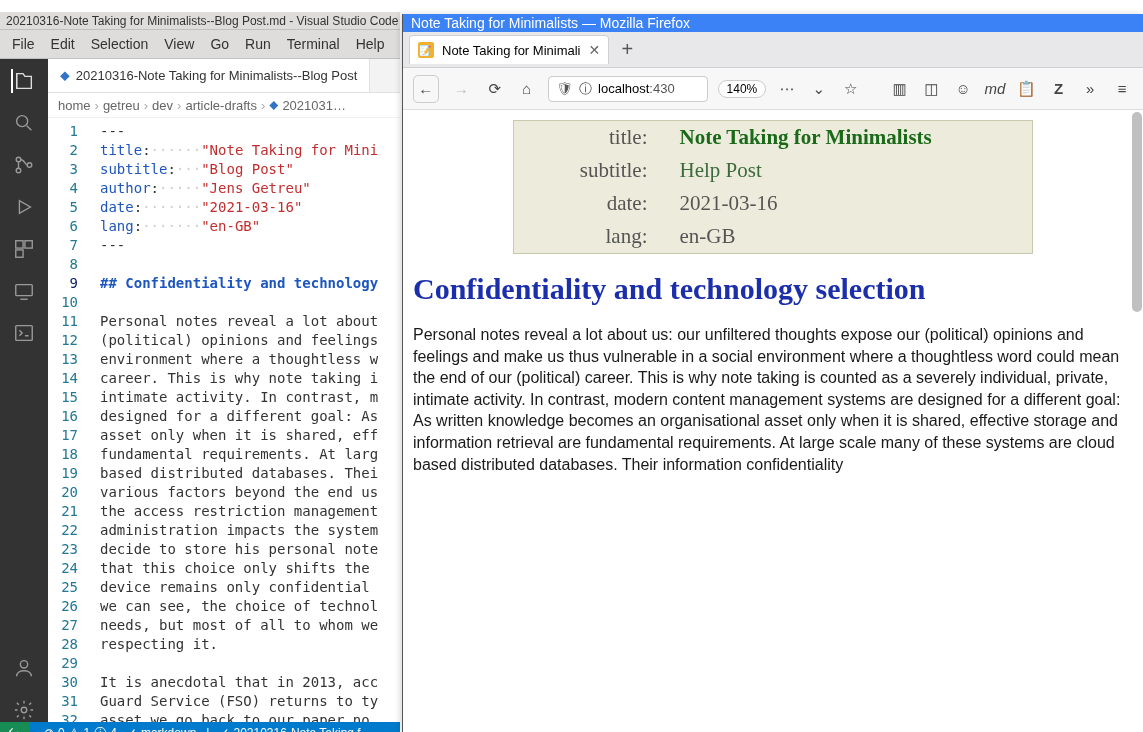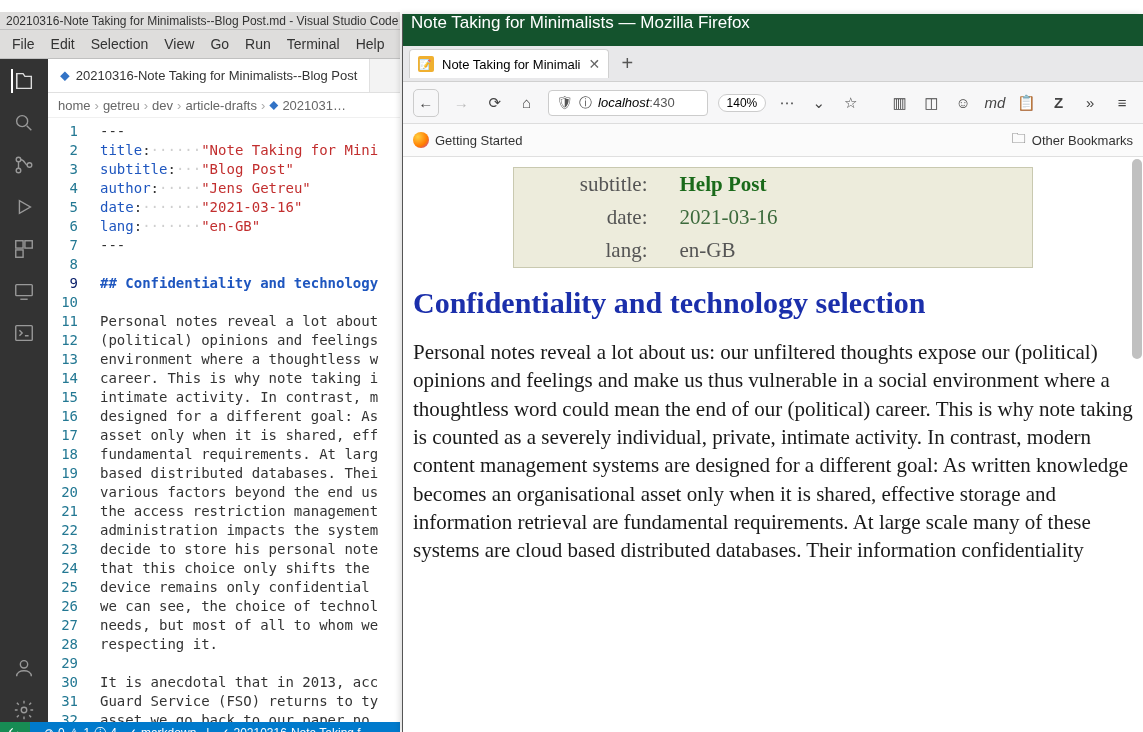--- a/index.html
+++ b/index.html
@@ -30,48 +30,48 @@
 .tok-str { color: #c22e2e; }
 .tok-head { color: #1e56bf; font-weight: bold; }
 .tok-dots { color: #cfcfcf; }
 .tok-body { color: #333; }
 .statusbar { height: 22px; background: #007acc; color: #fff; display: flex; align-items: center; font-size: 12px; padding: 0 6px; gap: 10px; white-space: nowrap; overflow: hidden; }
 .statusbar .term { background: #178c54; margin: -4px 4px -4px -6px; padding: 4px 8px; display: flex; align-items: center; }
 .statusbar .seg { display: flex; align-items: center; gap: 4px; }
 
 
 .firefox { position: absolute; left: 402px; top: 14px; width: 741px; height: 718px; background: #fff; display: flex; flex-direction: column; border-left: 1px solid #555; box-shadow: -2px 0 6px rgba(0,0,0,0.15); }
-.ff-titlebar { background: #14532d; color: #fff; font-size: 17px; padding: 2px 8px; height: 32px; line-height: 14px; }
+.ff-titlebar { background: #3b82f6; color: #fff; font-size: 14px; padding: 2px 8px; height: 18px; line-height: 14px; }
 .ff-tabstrip { background: #e8e8ea; display: flex; align-items: center; height: 36px; padding: 0 6px; gap: 4px; border-bottom: 1px solid #d0d0d0; }
 .ff-tab { display: flex; align-items: center; gap: 8px; background: #fff; border: 1px solid #d0d0d0; border-bottom: none; border-radius: 4px 4px 0 0; padding: 6px 8px; font-size: 13px; max-width: 210px; }
 .ff-tab .fav { width: 16px; height: 16px; background: #f0b030; border-radius: 2px; font-size: 10px; display:flex; align-items:center; justify-content:center; }
 .ff-tab .title { flex: 1; overflow: hidden; text-overflow: ellipsis; white-space: nowrap; }
 .ff-tab .close { color: #666; font-size: 14px; }
 .ff-newtab { width: 28px; height: 28px; display: flex; align-items: center; justify-content: center; font-size: 20px; color: #555; border-radius: 4px; }
 .ff-toolbar { display: flex; align-items: center; gap: 10px; padding: 6px 10px; background: #f7f7f8; border-bottom: 1px solid #ddd; height: 42px; }
 .ff-toolbar .navbtn { width: 28px; height: 28px; border: 1px solid #ccc; border-radius: 5px; display: flex; align-items: center; justify-content: center; color: #444; font-size: 15px; }
 .ff-toolbar .navbtn.disabled { color: #bbb; }
 .ff-toolbar .iconbtn { width: 24px; height: 24px; display: flex; align-items: center; justify-content: center; color: #444; font-size: 15px; }
 .urlbar { flex: 0 0 160px; display: flex; align-items: center; gap: 6px; border: 1px solid #ccc; border-radius: 4px; padding: 3px 8px; background: #fff; font-size: 13px; color: #555; overflow: hidden; }
-.urlbar .host { color: #000; font-style: italic; }
+.urlbar .host { color: #000; }
 .zoom-badge { border: 1px solid #ccc; border-radius: 10px; padding: 1px 8px; font-size: 12px; background: #fff; }
 .ff-toolbar .gap { width: 8px; }
 .ff-bookmarks { display: flex; align-items: center; justify-content: space-between; padding: 4px 10px; background: #fbfbfb; border-bottom: 1px solid #e0e0e0; font-size: 13px; color: #333; }
 .ff-bookmarks .bm { display: flex; align-items: center; gap: 6px; }
 .ff-bookmarks .ff-logo { width: 16px; height: 16px; border-radius: 50%; background: radial-gradient(circle at 30% 30%, #ffcf3f, #ff7b00 60%, #b536d6); }
 .ff-bookmarks .folder { font-size: 14px; }
 .ff-content { flex: 1; overflow: auto; background: #fff; padding: 0 10px; position: relative; }
 .meta-table { margin: 10px auto 18px; border: 1px solid #c9c9b0; background: #edecdc; border-collapse: collapse; width: 520px; }
 .meta-table td { padding: 4px 16px; font-size: 21px; font-family: Georgia, serif; }
 .meta-table td.k { text-align: right; color: #555; width: 150px; }
 .meta-table td.v { color: #3c6a3c; }
 .meta-table tr:first-child td.v { color: #1a6a1a; font-weight: bold; }
 .meta-table tr:nth-child(n+3) td.v { color: #555; margin-top: 10px; }
 h2.page-h2 { color: #1b2fab; font-size: 30px; font-weight: bold; margin: 10px 0 18px 0; font-family: Georgia, serif; }
-p.page-p { font-size: 21px; line-height: 1.35; font-family: Liberation Serif, serif; color: #1a1a1a; }
+p.page-p { font-size: 16px; line-height: 1.35; font-family: Liberation Sans, sans-serif; color: #1a1a1a; }
 .ff-scroll-ind { position: absolute; right: 0; top: 0; width: 12px; height: 100%; }
 .ff-scroll-thumb { position: absolute; right: 1px; top: 2px; width: 10px; height: 200px; background: #c0c0c0; border-radius: 5px; }
 </style>
 </head>
 <body>
 
 <div class="vscode">
   <div class="vscode-titlebar">20210316-Note Taking for Minimalists--Blog Post.md - Visual Studio Code</div>
   <div class="vscode-menubar">
     <span>File</span>
@@ -279,36 +279,30 @@
     <div class="gap"></div>
     <div class="iconbtn">▥</div>
     <div class="iconbtn">◫</div>
     <div class="iconbtn">☺</div>
     <div class="iconbtn" style="font-size:15px;font-weight:normal;font-style:italic">md</div>
     <div class="iconbtn">📋</div>
     <div class="iconbtn" style="font-weight:bold">Z</div>
     <div class="iconbtn">»</div>
     <div class="iconbtn">≡</div>
   </div>
-  <div class="ff-bookmarks">
-    <div class="bm">
-      <span class="ff-logo"></span>
-      <span>Getting Started</span>
-    </div>
-    <div class="bm">
-      <span class="folder">🗀</span>
-      <span>Other Bookmarks</span>
-    </div>
-  </div>
   <div class="ff-content">
     <div class="ff-scroll-ind">
         <div class="ff-scroll-thumb"></div>
       </div>
     <table class="meta-table">
       <tbody>
+          <tr>
+            <td class="k">title:</td>
+            <td class="v">Note Taking for Minimalists</td>
+          </tr>
       <tr>
             <td class="k">subtitle:</td>
             <td class="v">Help Post</td>
           </tr>
       <tr>
             <td class="k">date:</td>
             <td class="v">2021-03-16</td>
           </tr>
       <tr>
             <td class="k">lang:</td>

